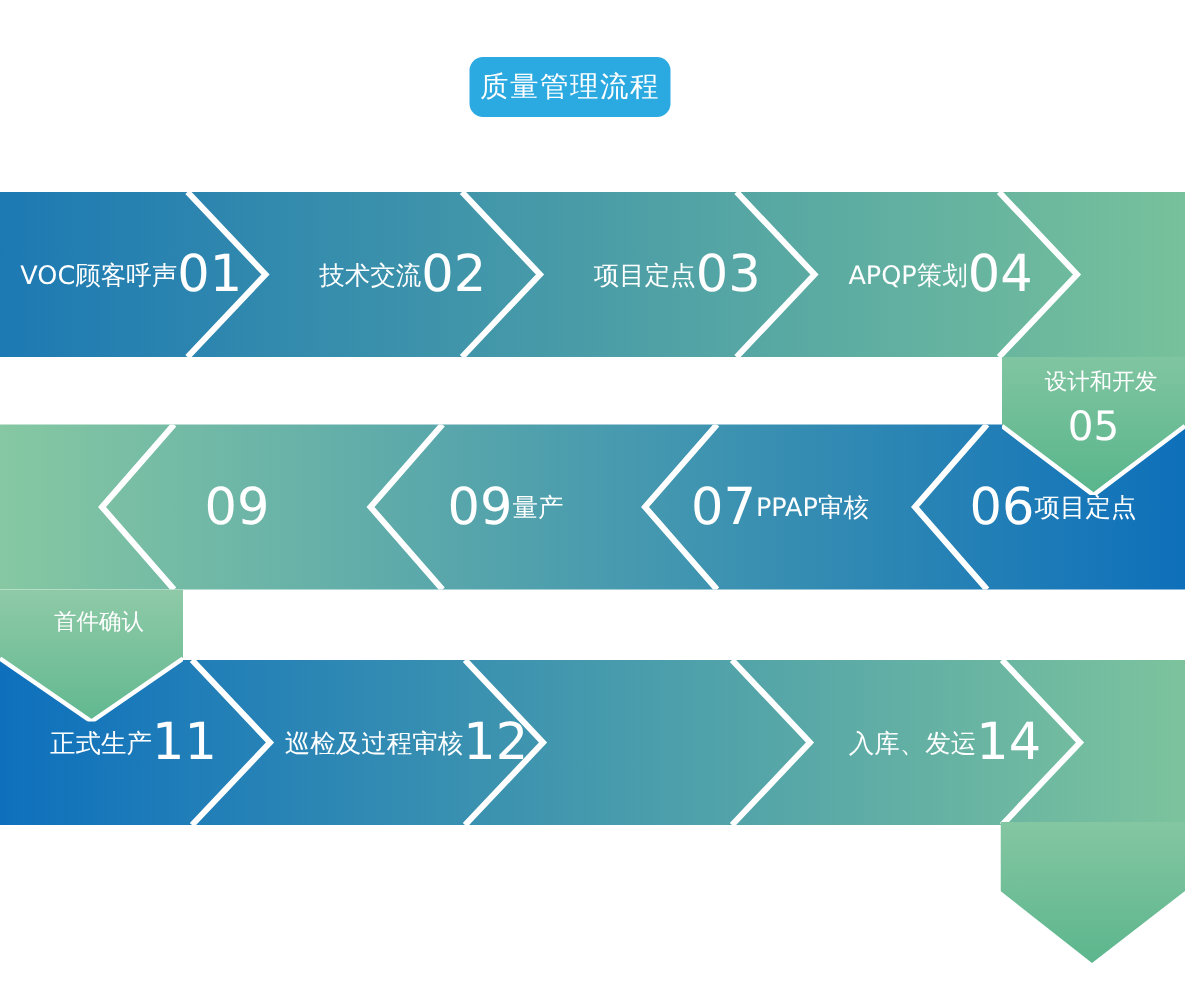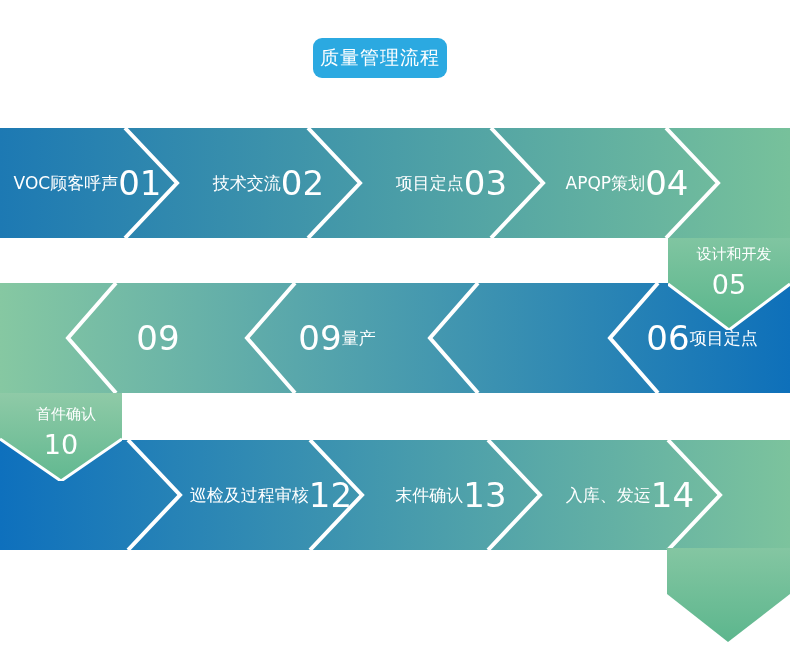--- a/index.html
+++ b/index.html
@@ -75,40 +75,44 @@
       <polyline points="478,0 430,55 478,110" fill="none" stroke="#ffffff" stroke-width="4"></polyline>
       <polyline points="658,0 610,55 658,110" fill="none" stroke="#ffffff" stroke-width="4"></polyline>
     </svg>
     <div class="seg" style="left:74px;width:168px">
       <span class="num">09</span>
     </div>
     <div class="seg" style="left:252px;width:170px">
       <span class="num">09</span>
       <span class="lbl">量产</span>
     </div>
+    <div class="seg" style="left:435px;width:170px">
+      <span class="num">07</span>
+      <span class="lbl">PPAP审核</span>
+    </div>
     <div class="seg" style="left:614px;width:176px">
       <span class="num">06</span>
       <span class="lbl">项目定点</span>
     </div>
   </div>
 
   <div class="band r3">
     <svg class="chevs" width="790" height="110">
       <polyline points="128,0 180,55 128,110" fill="none" stroke="#ffffff" stroke-width="4"></polyline>
       <polyline points="310,0 362,55 310,110" fill="none" stroke="#ffffff" stroke-width="4"></polyline>
       <polyline points="488,0 540,55 488,110" fill="none" stroke="#ffffff" stroke-width="4"></polyline>
       <polyline points="668,0 720,55 668,110" fill="none" stroke="#ffffff" stroke-width="4"></polyline>
     </svg>
+    <div class="seg" style="left:0;width:178px">
+      <span class="lbl">正式生产</span>
+      <span class="num">11</span>
+    </div>
     <div class="seg" style="left:184px;width:174px">
       <span class="lbl">巡检及过程审核</span>
       <span class="num">12</span>
-    </div>
-    <div class="seg" style="left:366px;width:170px">
-      <span class="lbl">末件确认</span>
-      <span class="num">13</span>
     </div>
     <div class="seg" style="left:544px;width:172px">
       <span class="lbl">入库、发运</span>
       <span class="num">14</span>
     </div>
   </div>
 
   <div class="connector" style="left:668px;top:238px;width:122px;height:92px">
     <svg width="122" height="92" viewBox="0 0 122 92">
       <defs>
@@ -129,21 +133,20 @@
       <defs>
         <linearGradient id="g10" x1="0" y1="0" x2="0" y2="1">
           <stop offset="0" stop-color="#8fcaa7"></stop>
             <stop offset="1" stop-color="#61b890"></stop>
         </linearGradient>
       </defs>
       <polygon points="0,0 122,0 122,46 61,88 0,46" fill="url(#g10)"></polygon>
       <polyline points="0,46 61,88 122,46" fill="none" stroke="#ffffff" stroke-width="3"></polyline>
     </svg>
     <div class="conn-lbl" style="top:12px">首件确认</div>
-    <div class="conn-num" style="top:38px">10</div>
   </div>
 
   <div class="connector" style="left:667px;top:548px;width:123px;height:94px">
     <svg width="123" height="94" viewBox="0 0 123 94">
       <defs>
         <linearGradient id="g15" x1="0" y1="0" x2="0" y2="1">
           <stop offset="0" stop-color="#84c6a2"></stop>
             <stop offset="1" stop-color="#5cb68d"></stop>
         </linearGradient>
       </defs>

